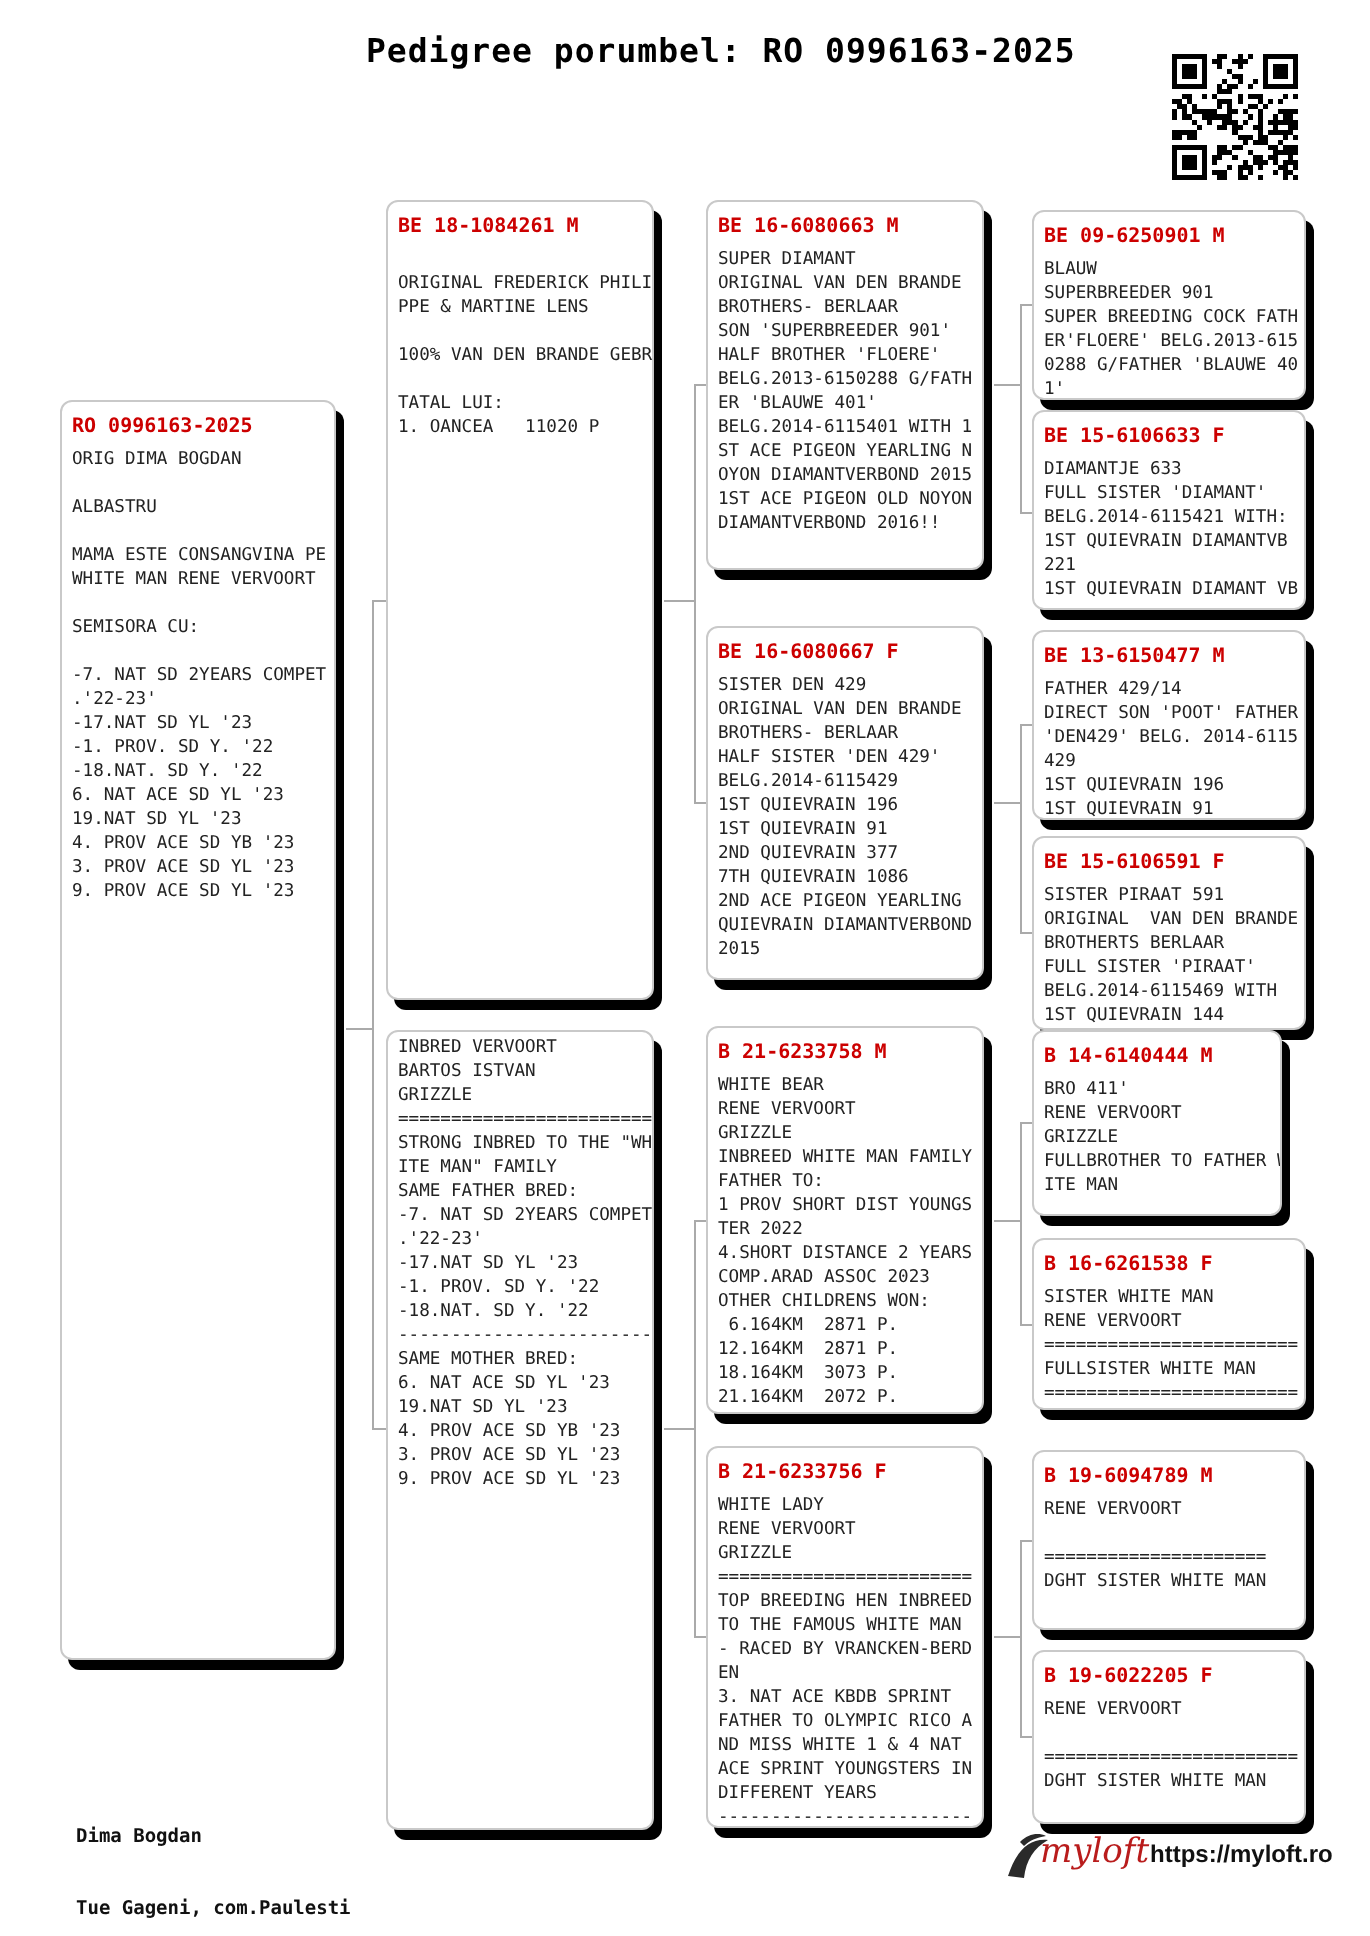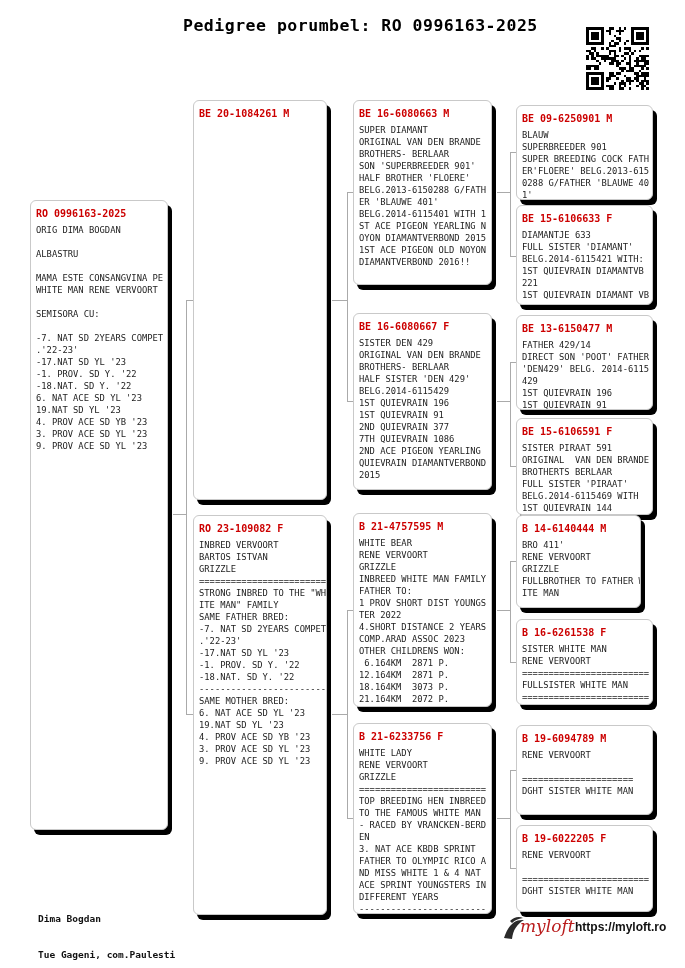--- a/index.html
+++ b/index.html
@@ -278,25 +278,32 @@
 -1. PROV. SD Y. '22
 -18.NAT. SD Y. '22
 6. NAT ACE SD YL '23
 19.NAT SD YL '23
 4. PROV ACE SD YB '23
 3. PROV ACE SD YL '23
 9. PROV ACE SD YL '23</div>
   </div>
 
   <div class="pbox" style="left:193px;top:100px;width:134px;height:400px">
-    <div class="pbox-header">BE 20-1084261 M</div>
+    <div class="pbox-header">BE 18-1084261 M</div>
+    <div class="pbox-body">
+ORIGINAL FREDERICK PHILI
+PPE &amp; MARTINE LENS
+
+100% VAN DEN BRANDE GEBR
+
+TATAL LUI:
+1. OANCEA   11020 P</div>
   </div>
 
   <div class="pbox" style="left:193px;top:515px;width:134px;height:400px">
-    <div class="pbox-header">RO 23-109082 F</div>
     <div class="pbox-body">INBRED VERVOORT
 BARTOS ISTVAN
 GRIZZLE
 ========================
 STRONG INBRED TO THE "WH
 ITE MAN" FAMILY
 SAME FATHER BRED:
 -7. NAT SD 2YEARS COMPET
 .'22-23'
 -17.NAT SD YL '23
@@ -337,21 +344,21 @@
 1ST QUIEVRAIN 196
 1ST QUIEVRAIN 91
 2ND QUIEVRAIN 377
 7TH QUIEVRAIN 1086
 2ND ACE PIGEON YEARLING
 QUIEVRAIN DIAMANTVERBOND
 2015</div>
   </div>
 
   <div class="pbox" style="left:353px;top:513px;width:139px;height:194px">
-    <div class="pbox-header">B 21-4757595 M</div>
+    <div class="pbox-header">B 21-6233758 M</div>
     <div class="pbox-body">WHITE BEAR
 RENE VERVOORT
 GRIZZLE
 INBREED WHITE MAN FAMILY
 FATHER TO:
 1 PROV SHORT DIST YOUNGS
 TER 2022
 4.SHORT DISTANCE 2 YEARS
 COMP.ARAD ASSOC 2023
 OTHER CHILDRENS WON:

